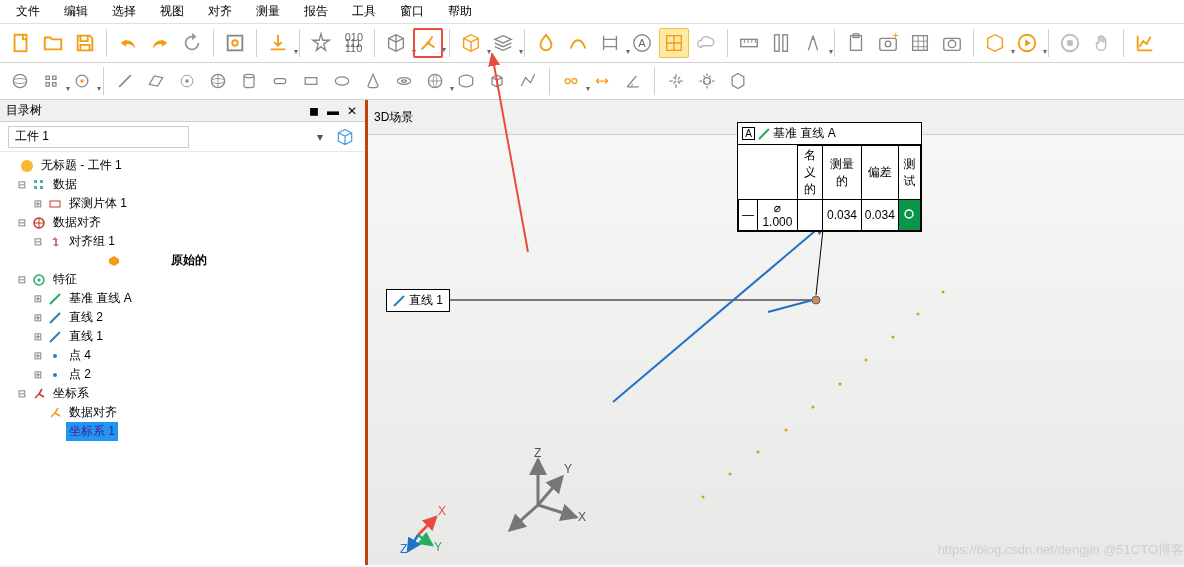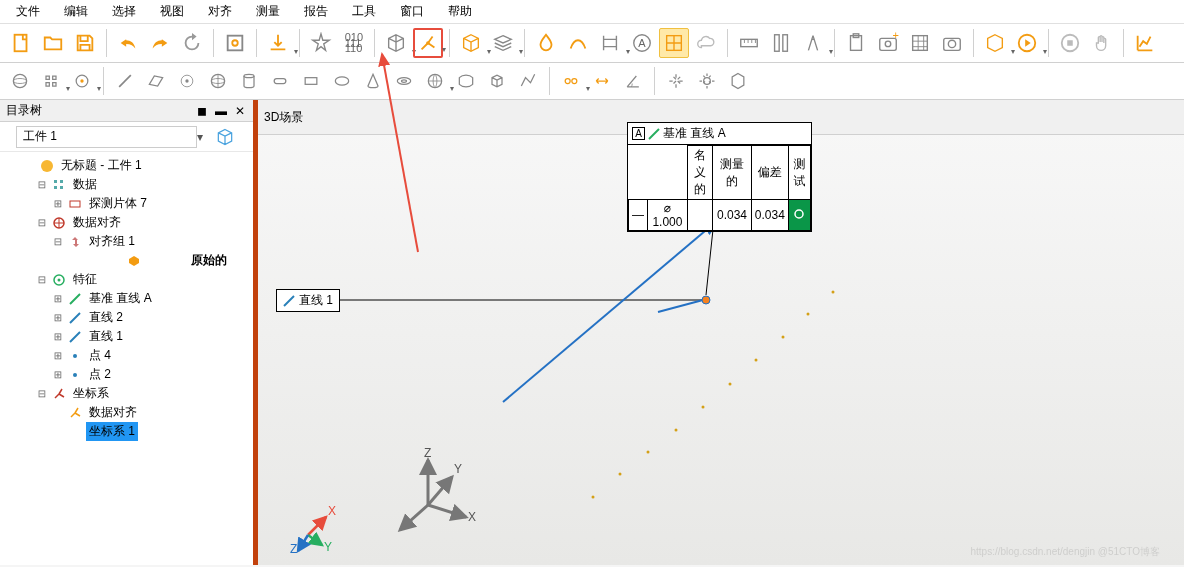--- a/index.html
+++ b/index.html
@@ -14,38 +14,38 @@
 .tb-btn.highlighted { border: 2px solid #e74c3c; }
 .tb-btn svg { width: 22px; height: 22px; }
 .dd { font-size: 8px; color: #666; position: absolute; right: -5px; bottom: 2px; }
 
 .toolbar2 { background: #fff; border-bottom: 1px solid #d0d0d0; padding: 4px 6px; display: flex; align-items: center; gap: 3px; }
 .toolbar2 .tb-btn { width: 28px; height: 28px; }
 .toolbar2 .tb-btn svg { width: 20px; height: 20px; }
 
 .main { display: flex; height: calc(100% - 102px); }
 
-.sidebar { width: 258px; background: #fff; border-right: 5px solid #c2410c; display: flex; flex-direction: column; }
+.sidebar { width: 368px; background: #fff; border-right: 3px solid #c2410c; display: flex; flex-direction: column; }
 .panel-header { height: 22px; background: #f0f0f0; border-bottom: 1px solid #d0d0d0; display: flex; align-items: center; padding: 0 6px; justify-content: space-between; }
 .panel-header-right { display: flex; gap: 4px; font-size: 10px; }
 .panel-header-right span { cursor: pointer; padding: 0 2px; }
 
-.part-row { height: 30px; display: flex; align-items: center; padding: 0 16px; border-bottom: 1px solid #e8e8e8; }
+.part-row { height: 30px; display: flex; align-items: center; padding: 0 8px; border-bottom: 1px solid #e8e8e8; }
 .part-select { flex: 1; height: 22px; border: 1px solid #ccc; padding: 0 18px 0 6px; background: #fff; appearance: none; position: relative; }
 .part-select-wrap { flex: 1; position: relative; }
 .part-select-wrap::after { content: "▾"; position: absolute; right: 6px; top: 4px; color: #555; pointer-events: none; }
 .part-icon { width: 24px; height: 24px; margin-left: 4px; display: flex; align-items: center; justify-content: center; }
 
 .tree { flex: 1; overflow: auto; padding: 4px 0; }
-.tree-row { display: flex; align-items: center; height: 19px; padding-left: 4px; white-space: nowrap; cursor: default; margin-left: 20px; }
+.tree-row { display: flex; align-items: center; height: 19px; padding-left: 4px; white-space: nowrap; cursor: default; }
 .tree-row .exp { width: 12px; text-align: center; color: #666; font-size: 10px; cursor: pointer; }
 .tree-row .exp.none { visibility: hidden; }
 .tree-row .ico { width: 16px; height: 16px; margin: 0 3px; display: flex; align-items: center; justify-content: center; }
 .tree-row .lbl { padding: 1px 3px; }
-.tree-row .lbl.sel { background: #2196f3; color: #000000; }
+.tree-row .lbl.sel { background: #2196f3; color: #4c1d95; }
 .tree-row .lbl.bold { font-weight: bold; }
 .ind1 { padding-left: 16px; } .ind2 { padding-left: 32px; } .ind3 { padding-left: 48px; gap: 43px; }
 
 .viewport { flex: 1; position: relative; background: linear-gradient(to bottom, #f8f8f8, #e8e8e6); }
 .vp-header { height: 35px; background: #f0f0f0; border-bottom: 1px solid #d0d0d0; display: flex; align-items: center; padding: 0 6px; }
 
 .scene { position: absolute; top: 22px; left: 0; right: 0; bottom: 0; }
 
 .callout { position: absolute; background: #fff; border: 1px solid #000; font-size: 11px; }
 .callout1 { left: 18px; top: 167px; padding: 2px 6px; display: flex; align-items: center; gap: 4px; }
@@ -54,21 +54,21 @@
 .callout2 table { border-collapse: collapse; width: 100%; font-size: 10px; }
 .callout2 th, .callout2 td { border: 1px solid #000; padding: 1px 3px; text-align: center; }
 .callout2 th { font-weight: normal; }
 .status-ok { background: #0a9648; }
 
 .badge { display: inline-block; width: 13px; height: 13px; border: 1px solid #000; text-align: center; line-height: 11px; font-size: 10px; }
 
 .axes-small { position: absolute; left: 20px; bottom: 10px; width: 60px; height: 60px; }
 .axes-large { position: absolute; left: 120px; bottom: 20px; width: 100px; height: 100px; }
 
-.watermark { position: absolute; right: 24px; bottom: 6px; color: rgba(0,0,0,0.12); font-size: 10px; }
+.watermark { position: absolute; right: 0; bottom: 6px; color: rgba(0,0,0,0.12); font-size: 13px; }
 </style>
 </head>
 <body>
 
 <div class="menubar">
   <span>文件</span>
   <span>编辑</span>
   <span>选择</span>
   <span>视图</span>
   <span>对齐</span>
@@ -461,21 +461,21 @@
           </span>
           <span class="lbl">数据</span>
         </div>
       <div class="tree-row ind2">
           <span class="exp">⊞</span>
           <span class="ico">
             <svg width="14" height="14">
               <rect x="2" y="4" width="10" height="6" fill="none" stroke="#c0392b"></rect>
             </svg>
           </span>
-          <span class="lbl">探测片体 7</span>
+          <span class="lbl">探测片体 1</span>
         </div>
 
       <div class="tree-row ind1">
           <span class="exp">⊟</span>
           <span class="ico">
             <svg width="14" height="14">
               <circle cx="7" cy="7" r="5" fill="none" stroke="#c0392b" stroke-width="1.5"></circle>
               <path d="M7 2v10M2 7h10" stroke="#c0392b"></path>
             </svg>
           </span>

